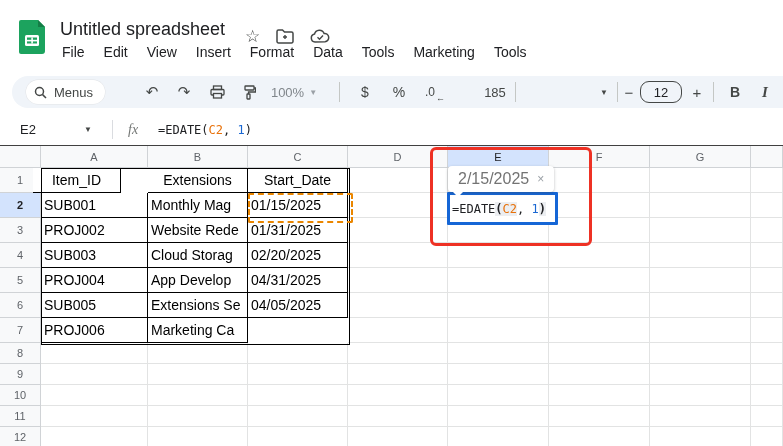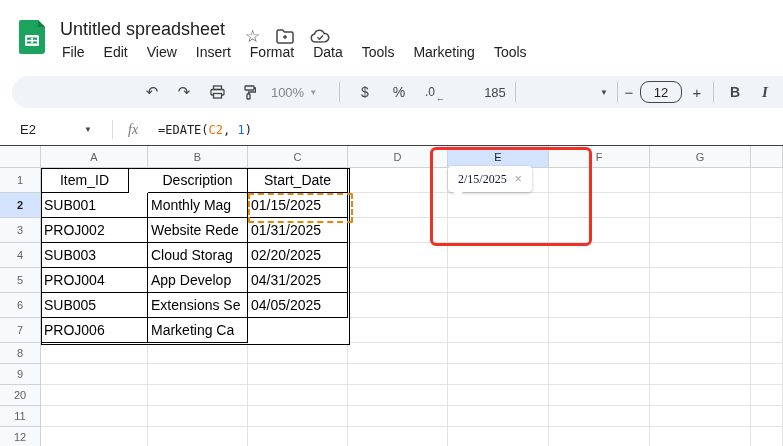--- a/index.html
+++ b/index.html
@@ -50,21 +50,21 @@
   .tc{border-right:1px solid #000;border-bottom:1px solid #000;background:#fff;
       font-size:14px;color:#000;display:flex;align-items:center;padding-left:3px;}
   .tc.ctr{justify-content:center;padding-left:0;}
   .toutline{position:absolute;border:1px solid #000;pointer-events:none;z-index:2;}
   .c2box{position:absolute;left:248px;top:47px;width:101px;height:26px;border:2px dashed #ea8600;
          border-radius:2px;z-index:3;pointer-events:none;}
   .editbox{position:absolute;left:447px;top:46px;width:103px;height:27px;background:#fff;
            border:3px solid #1566d6;border-radius:1px;z-index:4;display:flex;align-items:center;padding-left:2px;}
   .tooltip{position:absolute;left:448px;top:20px;height:26px;background:#fff;border-radius:4px;z-index:5;
            box-shadow:0 1px 3px rgba(60,64,67,.35);display:flex;align-items:center;gap:8px;padding:0 10px;}
-  .tooltip .val{font-family:Liberation Serif, serif;font-size:12px;color:#0f172a;}
+  .tooltip .val{font-family:Liberation Sans, sans-serif;font-size:16px;color:#737373;}
   .tooltip .close{color:#9aa0a6;font-size:12px;cursor:pointer;}
   .tooltip .tipcaret{position:absolute;left:4px;bottom:-11px;width:0;height:0;
            border:6px solid transparent;border-top-color:#fff;}
   .redrect{position:absolute;left:430px;top:1px;width:156px;height:93px;border:3px solid #ee3124;
            border-radius:6px;z-index:6;pointer-events:none;}
   svg{display:block;}
 </style>
 </head>
 <body>
 
@@ -100,20 +100,29 @@
   <span>View</span>
   <span>Insert</span>
   <span>Format</span>
   <span>Data</span>
   <span>Tools</span>
   <span>Marketing</span>
   <span>Tools</span>
 </div>
 
 <div class="tbar">
+  <div class="pill">
+    <span>
+      <svg width="13" height="13" viewBox="0 0 13 13" fill="none" stroke="#444746" stroke-width="1.5">
+        <circle cx="5.5" cy="5.5" r="4"></circle>
+          <path d="M8.6 8.6 L12 12"></path>
+      </svg>
+    </span>
+    <span>Menus</span>
+  </div>
   <div class="tbtn" style="left:127px;">↶</div>
   <div class="tbtn" style="left:159px;">↷</div>
   <div class="tbtn" style="left:192px;">
     <svg width="15" height="14" viewBox="0 0 15 14" fill="none" stroke="#444746" stroke-width="1.3">
       <rect x="3.5" y="1" width="8" height="3.5"></rect>
       <rect x="1" y="4.5" width="13" height="5.5" rx="1"></rect>
       <rect x="3.5" y="8.5" width="8" height="4.5" fill="#f0f4f9"></rect>
     </svg>
   </div>
   <div class="tbtn" style="left:224px;">
@@ -174,25 +183,25 @@
       <div class="cell hdr" style="left: 751px; top: 0px; width: 32px; height: 22px; line-height: 22px;"></div>
       <div class="cell hdr" style="left: 0px; top: 22px; width: 41px; height: 25px; line-height: 25px;">1</div>
       <div class="cell hdr sel bold" style="left: 0px; top: 47px; width: 41px; height: 25px; line-height: 25px;">2</div>
       <div class="cell hdr" style="left: 0px; top: 72px; width: 41px; height: 25px; line-height: 25px;">3</div>
       <div class="cell hdr" style="left: 0px; top: 97px; width: 41px; height: 25px; line-height: 25px;">4</div>
       <div class="cell hdr" style="left: 0px; top: 122px; width: 41px; height: 25px; line-height: 25px;">5</div>
       <div class="cell hdr" style="left: 0px; top: 147px; width: 41px; height: 25px; line-height: 25px;">6</div>
       <div class="cell hdr" style="left: 0px; top: 172px; width: 41px; height: 25px; line-height: 25px;">7</div>
       <div class="cell hdr" style="left: 0px; top: 197px; width: 41px; height: 21px; line-height: 21px;">8</div>
       <div class="cell hdr" style="left: 0px; top: 218px; width: 41px; height: 21px; line-height: 21px;">9</div>
-      <div class="cell hdr" style="left: 0px; top: 239px; width: 41px; height: 21px; line-height: 21px;">20</div>
+      <div class="cell hdr" style="left: 0px; top: 239px; width: 41px; height: 21px; line-height: 21px;">10</div>
       <div class="cell hdr" style="left: 0px; top: 260px; width: 41px; height: 21px; line-height: 21px;">11</div>
       <div class="cell hdr" style="left: 0px; top: 281px; width: 41px; height: 21px; line-height: 21px;">12</div>
-      <div class="cell tc ctr" style="left: 41px; top: 22px; width: 88px; height: 25px; line-height: 25px;">Item_ID</div>
-      <div class="cell tc ctr" style="left: 148px; top: 22px; width: 100px; height: 25px; line-height: 25px;">Description</div>
+      <div class="cell tc ctr" style="left: 33px; top: 22px; width: 88px; height: 25px; line-height: 25px;">Item_ID</div>
+      <div class="cell tc ctr" style="left: 148px; top: 22px; width: 100px; height: 25px; line-height: 25px;">Extensions</div>
       <div class="cell tc ctr" style="left: 248px; top: 22px; width: 100px; height: 25px; line-height: 25px;">Start_Date</div>
       <div class="cell gc" style="left: 348px; top: 22px; width: 100px; height: 25px; line-height: 25px;"></div>
       <div class="cell gc" style="left: 448px; top: 22px; width: 101px; height: 25px; line-height: 25px;"></div>
       <div class="cell gc" style="left: 549px; top: 22px; width: 101px; height: 25px; line-height: 25px;"></div>
       <div class="cell gc" style="left: 650px; top: 22px; width: 101px; height: 25px; line-height: 25px;"></div>
       <div class="cell gc" style="left: 751px; top: 22px; width: 32px; height: 25px; line-height: 25px;"></div>
       <div class="cell tc" style="left: 41px; top: 47px; width: 107px; height: 25px; line-height: 25px;">SUB001</div>
       <div class="cell tc" style="left: 148px; top: 47px; width: 100px; height: 25px; line-height: 25px;">Monthly Mag</div>
       <div class="cell tc" style="left: 248px; top: 47px; width: 100px; height: 25px; line-height: 25px;">01/15/2025</div>
       <div class="cell gc" style="left: 348px; top: 47px; width: 100px; height: 25px; line-height: 25px;"></div>
@@ -283,15 +292,18 @@
     </div>
   <div class="toutline" id="toutline" style="left: 41px; top: 22px; width: 307px; height: 175px;"></div>
   <div class="c2box"></div>
 
   <div class="tooltip">
     <span class="val">2/15/2025</span>
     <span class="close">×</span>
     <span class="tipcaret"></span>
   </div>
 
+  <div class="editbox">
+    <span class="cellformula"><span>=EDATE</span><span class="tok-paren">(</span><span class="tok-ref" style="background:#eceef1;">C2</span><span>, </span><span class="tok-arg">1</span><span class="tok-paren">)</span></span>
+  </div>
 
   <div class="redrect"></div>
 </div>
 
 </body></html>

